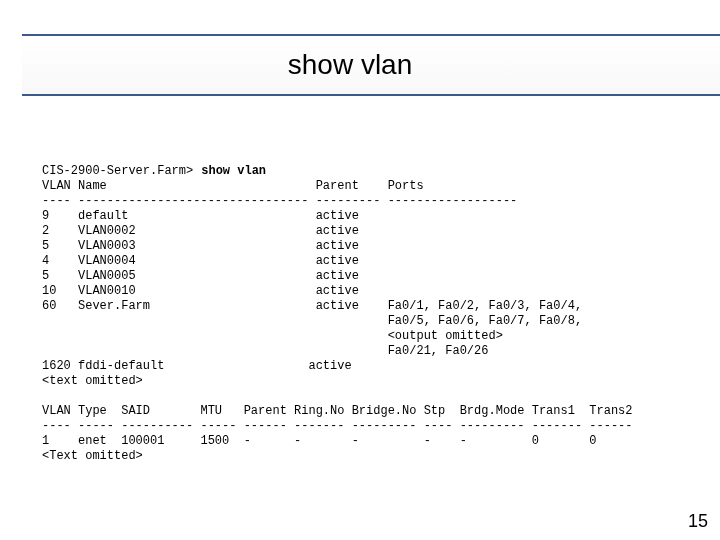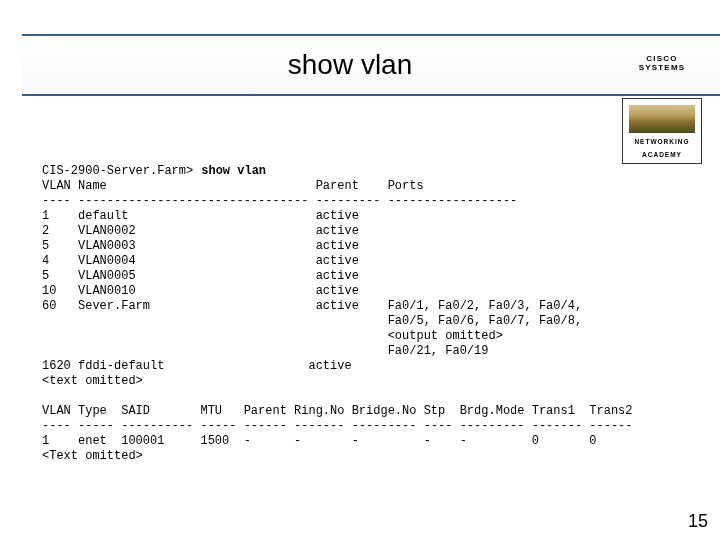--- a/index.html
+++ b/index.html
@@ -90,54 +90,35 @@
       right: 16px;
       font-size: 18px;
       color: #000;
     }
   </style>
 </head>
 <body>
 
 <div class="header-bar">
   <div class="title">show vlan</div>
-  <div class="logo-box">
-    <div class="cisco-text">CISCO SYSTEMS</div>
-    <div class="cisco-bars">
-      <div class="bar b1"></div>
-        <div class="bar b2"></div>
-        <div class="bar b3"></div>
-        <div class="bar b4"></div>
-        <div class="bar b5"></div>
-        <div class="bar b6"></div>
-        <div class="bar b7"></div>
-        <div class="bar b8"></div>
-        <div class="bar b9"></div>
-    </div>
-    <div class="logo-frame">
-      <div class="bridge-img"></div>
-      <div class="na-text">NETWORKING</div>
-      <div class="na-text">ACADEMY</div>
-    </div>
-  </div>
 </div>
 
 <div class="terminal"><span>CIS-2900-Server.Farm&gt;</span><span class="bold">show vlan</span>
 <span>VLAN Name                             Parent    Ports</span>
 <span>---- -------------------------------- --------- ------------------</span>
-<span>1    default                          active</span>
+<span>9    default                          active</span>
 <span>2    VLAN0002                         active</span>
 <span>5    VLAN0003                         active</span>
 <span>4    VLAN0004                         active</span>
 <span>5    VLAN0005                         active</span>
 <span>10   VLAN0010                         active</span>
 <span>60   Sever.Farm                       active    Fa0/1, Fa0/2, Fa0/3, Fa0/4,</span>
 <span>                                                Fa0/5, Fa0/6, Fa0/7, Fa0/8,</span>
 <span>                                                &lt;output omitted&gt;</span>
-<span>                                                Fa0/21, Fa0/19</span>
+<span>                                                Fa0/21, Fa0/26</span>
 <span>1620 fddi-default                    active</span>
 <span>&lt;text omitted&gt;</span>
 
 <span>VLAN Type  SAID       MTU   Parent Ring.No Bridge.No Stp  Brdg.Mode Trans1  Trans2</span>
 <span>---- ----- ---------- ----- ------ ------- --------- ---- --------- ------- ------</span>
 <span>1    enet  100001     1500  -      -       -         -    -         0       0</span>
 <span>&lt;Text omitted&gt;</span></div>
 
 <div class="page-num">15</div>
 

